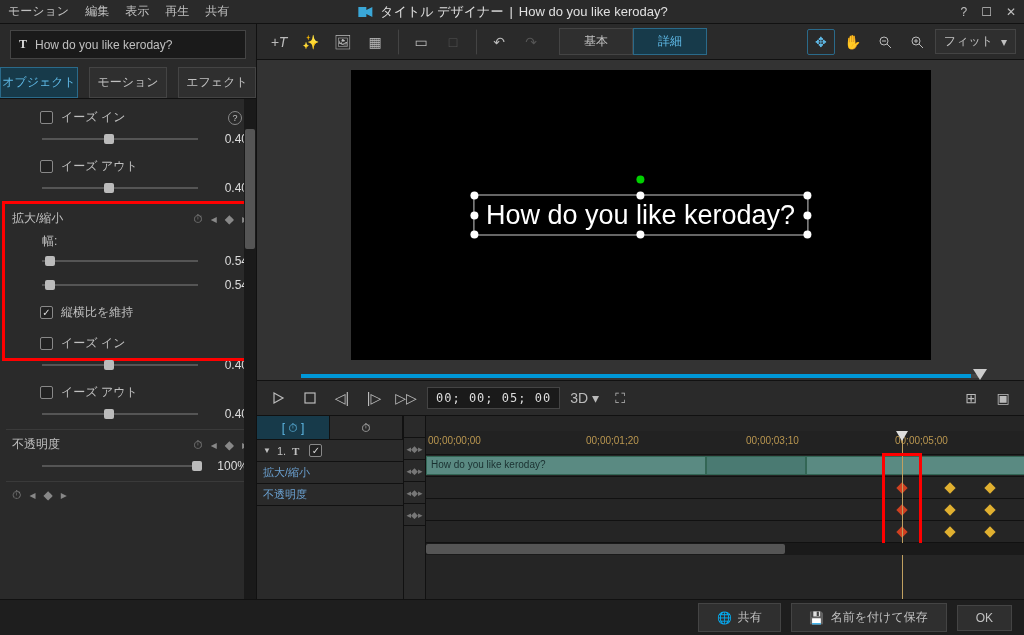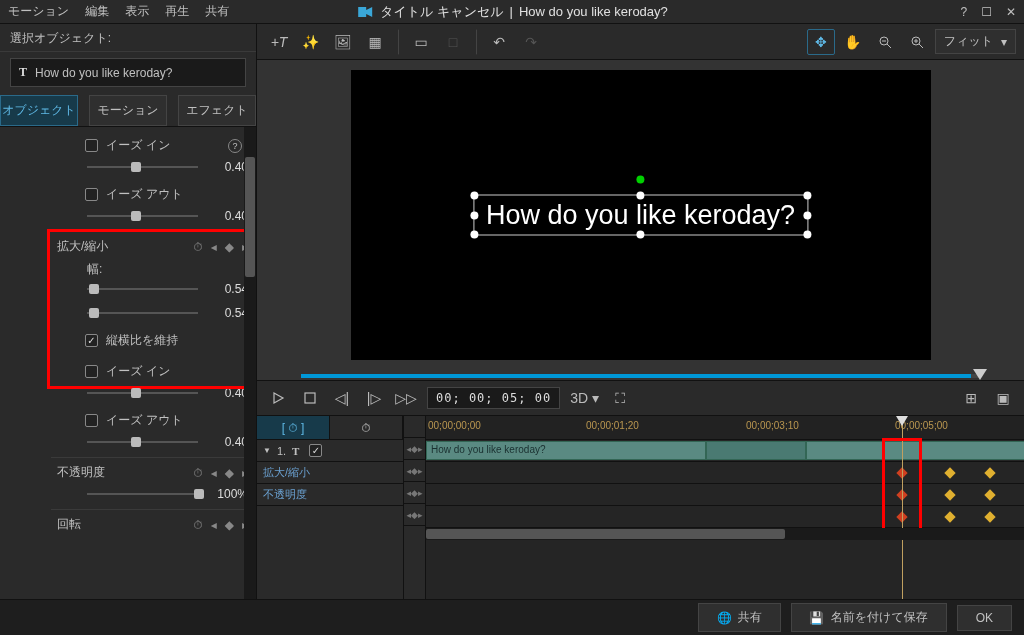--- a/index.html
+++ b/index.html
@@ -20,21 +20,21 @@
 
 .sel-label { padding: 6px 10px 4px; font-size: 12px; border-bottom: 1px solid #3a3a3a; }
 .sel-value { margin: 6px 10px 8px; background: #1a1a1a; padding: 6px 8px; border: 1px solid #444; display: flex; align-items: center; gap: 8px; }
 .sel-value .T { font-family: Georgia, serif; font-weight: bold; color: #ddd; }
 .tabs { display: flex; border-bottom: 1px solid #111; gap: 11px; }
 .tab { flex: 1; text-align: center; padding: 6px 0; border: 1px solid #444; background: #2f2f2f; font-size: 12px; cursor: pointer; }
 .tab.active { background: #173a4a; color: #5fb9e6; border-color: #2a6a8a; }
 
 
 .props { flex: 1; overflow: hidden; padding: 0 0 0 0; position: relative; }
-.props-inner { padding: 6px 2px 6px 6px; margin-left: 45px; }
+.props-inner { padding: 6px 2px 6px 6px; }
 .prop-row { display: flex; align-items: center; gap: 8px; padding: 4px 6px; }
 .checkbox { width: 13px; height: 13px; border: 1px solid #888; border-radius: 2px; display: inline-flex; align-items: center; justify-content: center; background: #222; }
 .checkbox.checked::after { content: "✓"; font-size: 10px; color: #ddd; }
 .slider-row { display: flex; align-items: center; gap: 10px; padding: 2px 6px 8px; }
 .slider { flex: 1; height: 2px; background: #555; position: relative; margin-left: 30px; }
 .slider .thumb { position: absolute; top: -4px; width: 10px; height: 10px; background: #bbb; border-radius: 2px; }
 .slider-val { width: 40px; text-align: right; color: #ddd; }
 .section-head { display: flex; align-items: center; padding: 6px 6px 4px; border-top: 1px solid #3a3a3a; }
 .section-head .name { flex: 1; }
 .section-head .icons { display: flex; gap: 8px; color: #888; font-size: 12px; align-items: center; }
@@ -77,21 +77,21 @@
 
 .timeline { flex: 1; background: #252525; display: flex; position: relative; }
 .tl-left { width: 147px; background: #2a2a2a; border-right: 1px solid #111; }
 .tl-head-tabs { height: 24px; border-bottom: 1px solid #111; display: flex; }
 .tl-head-tab { flex: 1; display: flex; align-items: center; justify-content: center; border-right: 1px solid #111; }
 .tl-head-tab.active { background: #173a4a; color: #5fb9e6; }
 .tl-track-label { height: 22px; display: flex; align-items: center; padding: 0 6px; border-bottom: 1px solid #111; gap: 6px; font-size: 11px; }
 .tl-track-label .tri { font-size: 8px; }
 .kf-col { width: 22px; background: #2a2a2a; border-right: 1px solid #111; }
 .kf-cell { height: 22px; border-bottom: 1px solid #111; display: flex; align-items: center; justify-content: center; gap: 2px; color: #777; font-size: 9px; }
-.tl-main { flex: 1; position: relative; }
+.tl-main { flex: 1; position: relative; margin-top: 15px; }
 .tl-ruler { height: 24px; border-bottom: 1px solid #111; position: relative; background: #222; }
 .tl-ruler .tick { position: absolute; top: 4px; font-size: 10px; color: #ba9750; }
 .tl-clips { position: relative; }
 .tl-row { height: 22px; border-bottom: 1px solid #111; position: relative; }
 .clip { position: absolute; top: 1px; bottom: 1px; background: #5a8a82; border: 1px solid #365; }
 .clip.sel { background: #4a7a72; }
 .clip-label { position: absolute; left: 4px; top: 2px; font-size: 10px; color: #1a3030; }
 .diamond { position: absolute; width: 8px; height: 8px; transform: rotate(45deg); top: 7px; }
 .diamond.y { background: #e0b030; }
 .diamond.r { background: #d04020; }
@@ -114,35 +114,34 @@
   <span class="menu">編集</span>
   <span class="menu">表示</span>
   <span class="menu">再生</span>
   <span class="menu">共有</span>
   <div class="title-wrap">
     <span class="glyph">
       <svg width="18" height="14" viewBox="0 0 18 14">
           <path d="M2 2 L10 2 L10 12 L2 12 Z M10 5 L16 2 L16 12 L10 9 Z" fill="#3aa7d8"></path>
         </svg>
     </span>
-    <span>タイトル キャンセル</span>
+    <span>タイトル デザイナー</span>
     <span>|</span>
     <span>How do you like keroday?</span>
   </div>
   <div class="right">
     <span>?</span>
     <span>☐</span>
     <span>✕</span>
   </div>
 </div>
 
 <div class="app">
 
   <div class="left-panel">
-    <div class="sel-label">選択オブジェクト:</div>
     <div class="sel-value">
       <span class="T">T</span>
       <span>How do you like keroday?</span>
     </div>
     <div class="tabs">
       <div class="tab active">オブジェクト</div>
       <div class="tab">モーション</div>
       <div class="tab">エフェクト</div>
     </div>
     <div class="props">
@@ -231,21 +230,20 @@
           </div>
         </div>
         <div class="slider-row">
           <div class="slider">
               <div class="thumb" style="left:96%"></div>
             </div>
           <span class="slider-val">100%</span>
         </div>
 
         <div class="section-head">
-          <span class="name">回転</span>
           <div class="icons">
             <span>⏱</span>
             <span>◂</span>
             <span>◆</span>
             <span>▸</span>
           </div>
         </div>
 
       </div>
       <div class="scrollbar-v">
@@ -259,20 +257,24 @@
       <div class="tool-btn" style="font-style:italic;">+T</div>
       <div class="tool-btn">✨</div>
       <div class="tool-btn">🖼</div>
       <div class="tool-btn">▦</div>
       <div class="tool-btn sep"></div>
       <div class="tool-btn">▭</div>
       <div class="tool-btn" style="color:#555;">□</div>
       <div class="tool-btn sep"></div>
       <div class="tool-btn">↶</div>
       <div class="tool-btn" style="color:#555;">↷</div>
+      <div class="mode-btns">
+        <div class="mode-btn">基本</div>
+        <div class="mode-btn active">詳細</div>
+      </div>
       <div class="right-tools">
         <div class="tool-btn" style="color:#5fb9e6; border:1px solid #2a6a8a;">✥</div>
         <div class="tool-btn">✋</div>
         <div class="tool-btn">
             <svg width="14" height="14" viewBox="0 0 14 14">
               <circle cx="6" cy="6" r="4" stroke="#bbb" fill="none"></circle>
               <line x1="9" y1="9" x2="13" y2="13" stroke="#bbb"></line>
               <line x1="4" y1="6" x2="8" y2="6" stroke="#bbb"></line>
             </svg>
           </div>

